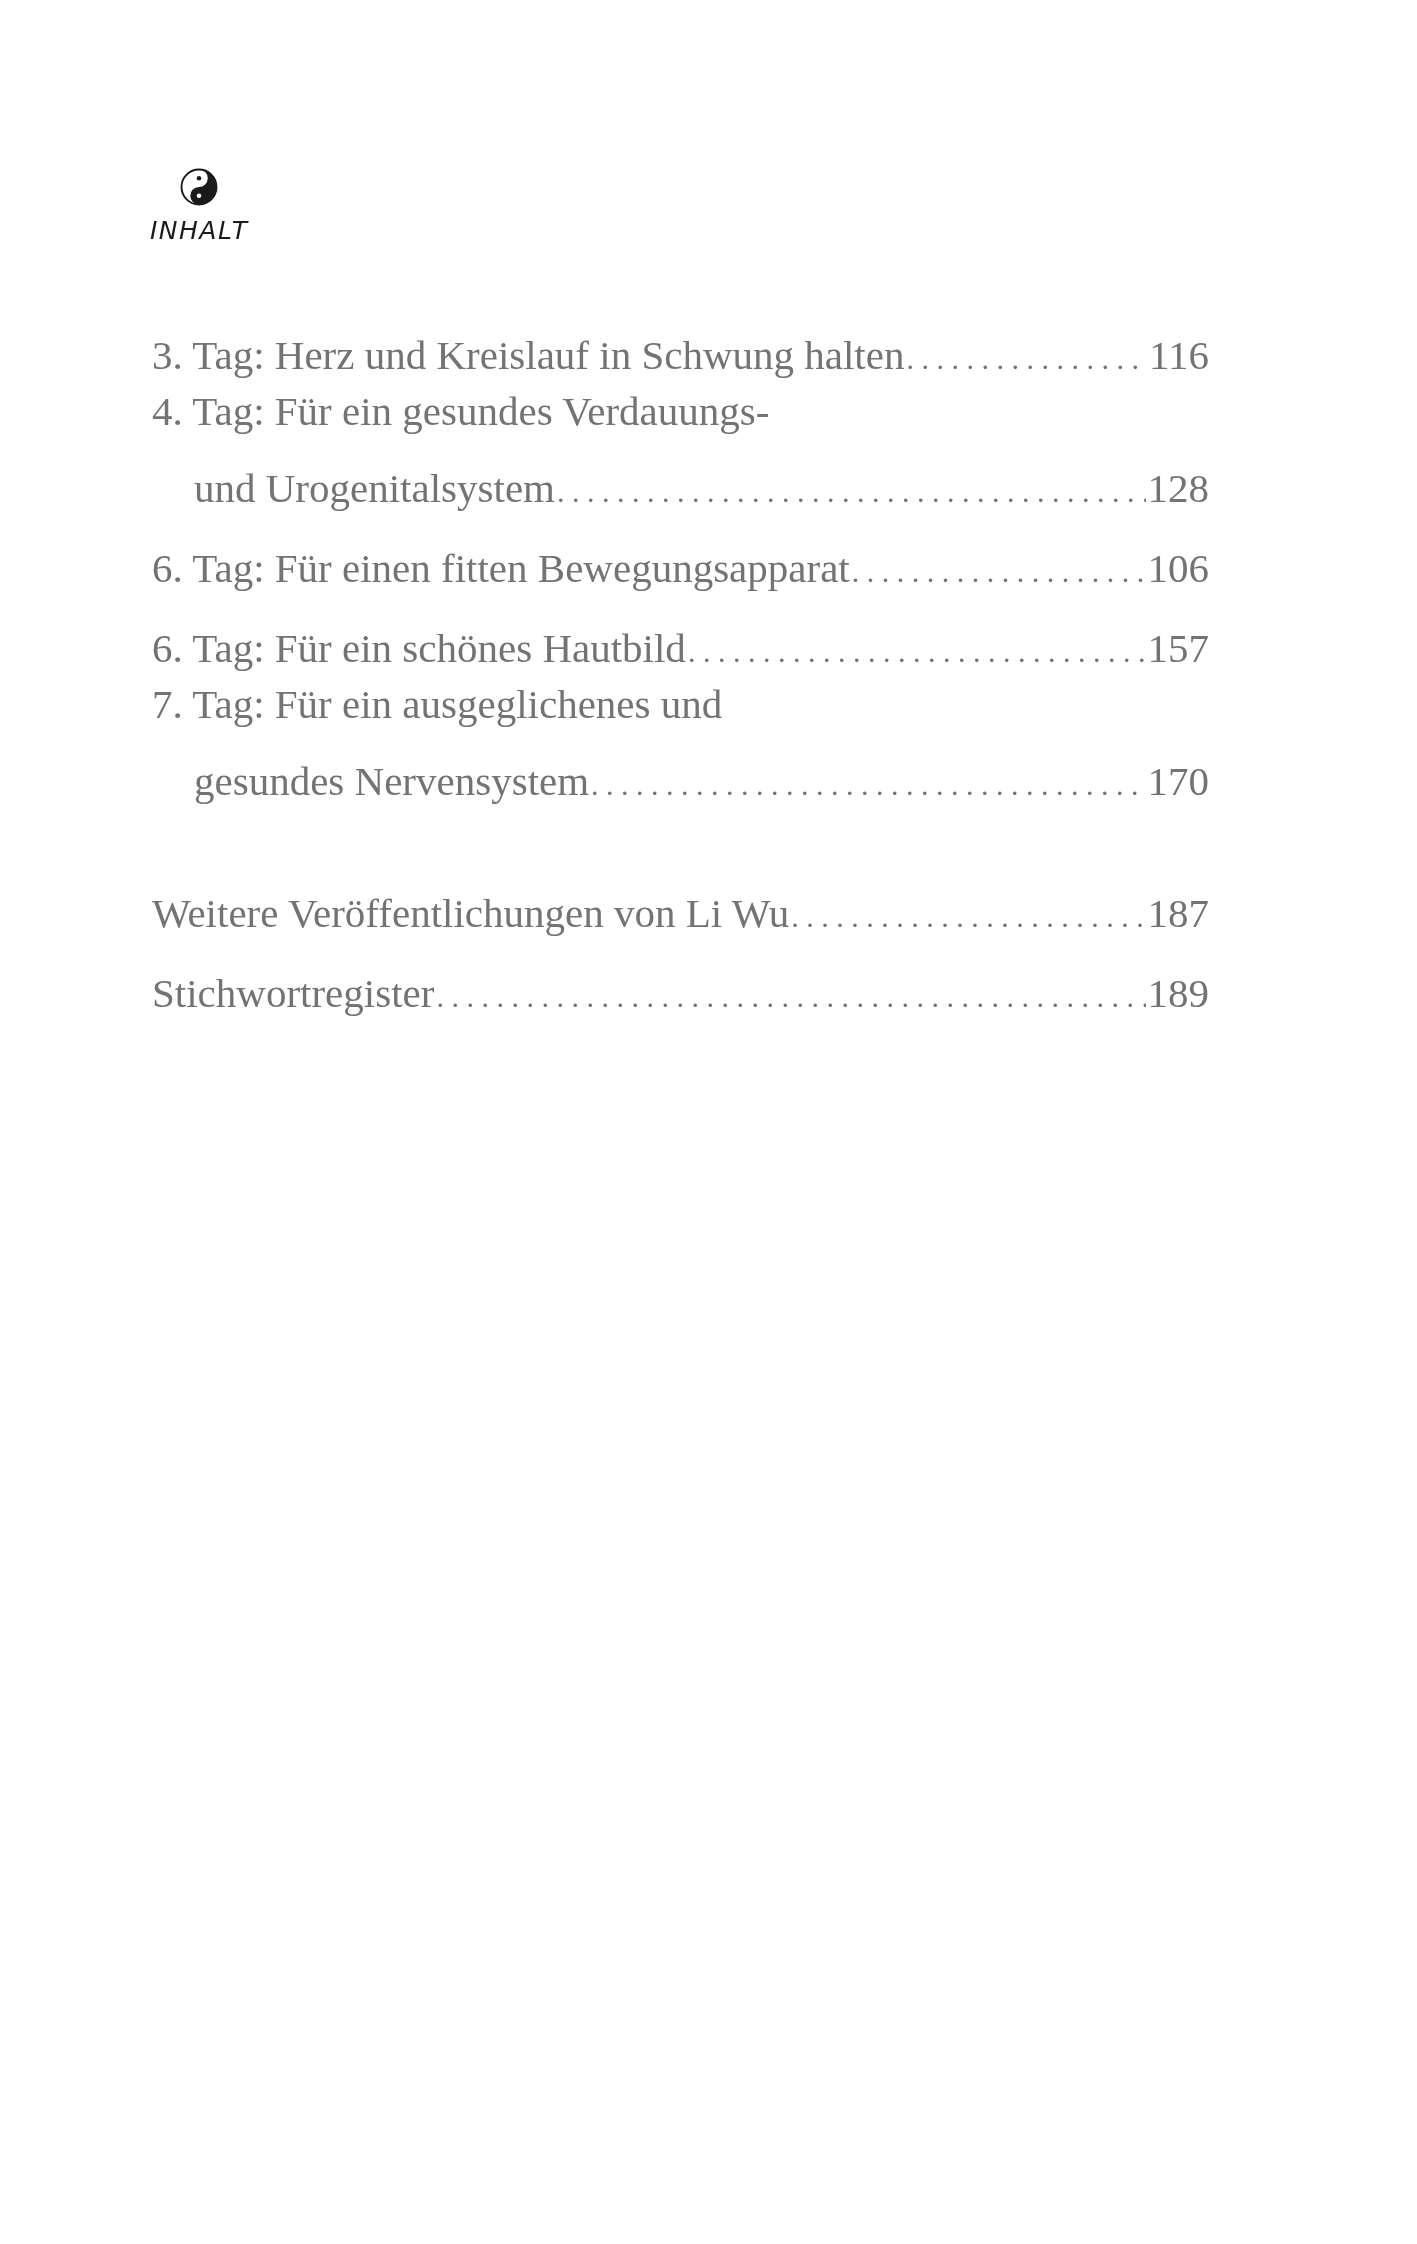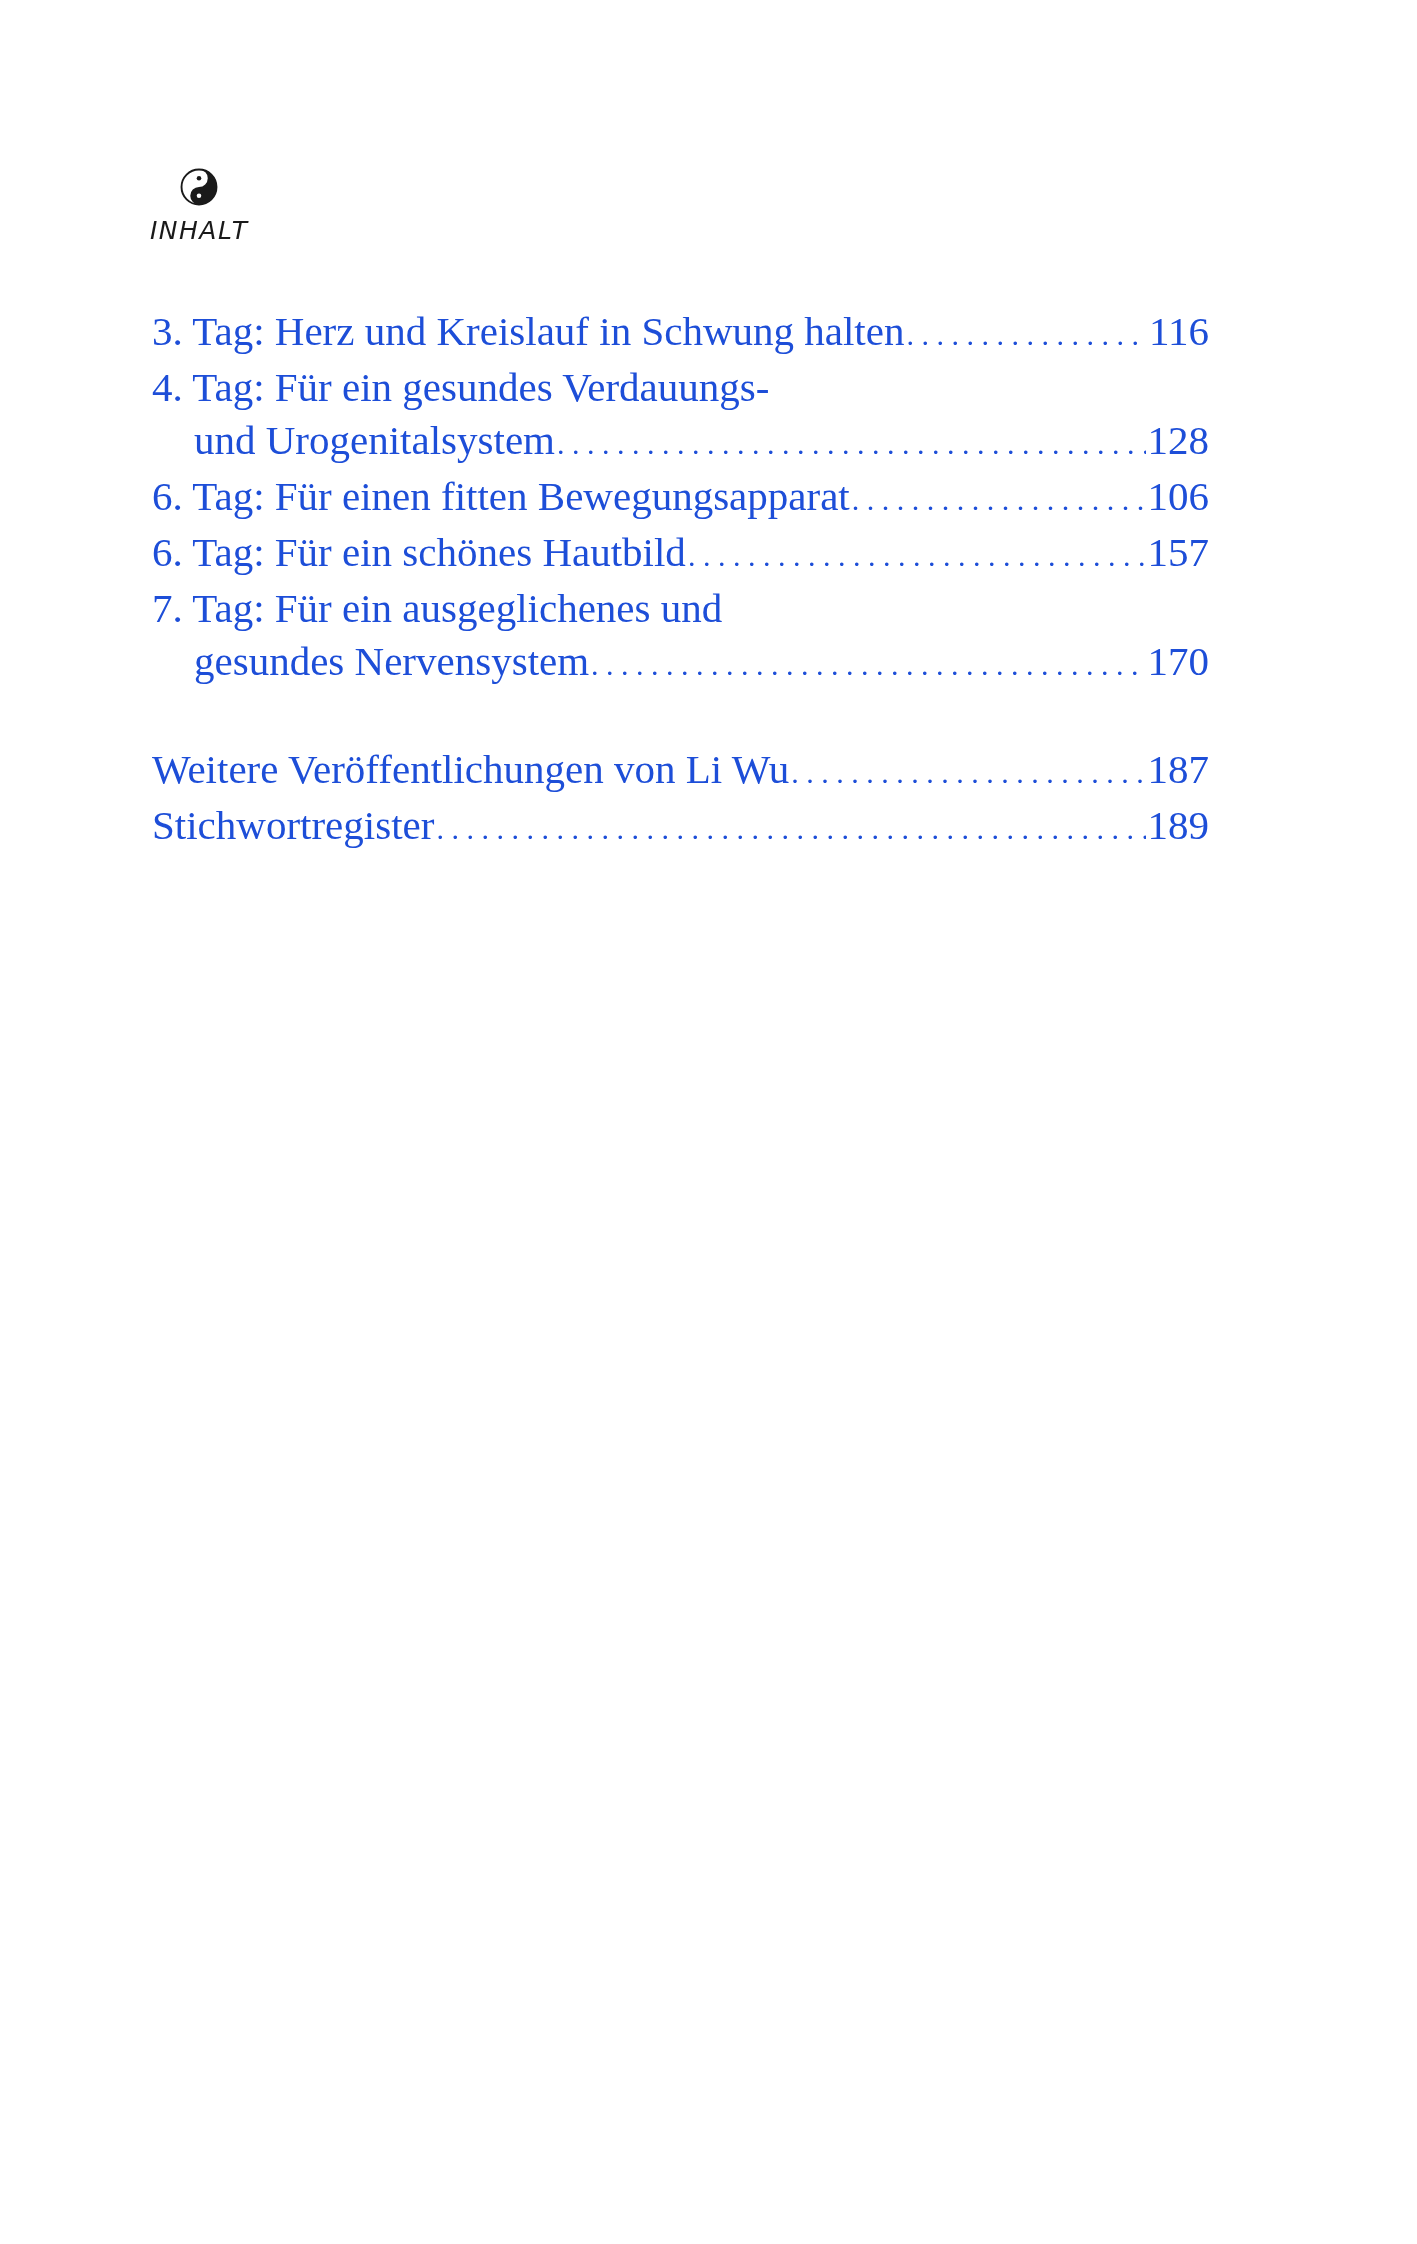--- a/index.html
+++ b/index.html
@@ -12,35 +12,35 @@
       display: flex; align-items: center; gap: 10px; flex-direction: column;
     }
     .yinyang { width: 38px; height: 38px; display: block; }
     .header-title {
       font-family: "DejaVu Sans", sans-serif; font-style: italic;
       font-size: 25px; letter-spacing: 1.5px; color: #1a1a1a;
     }
     .toc {
       position: absolute; left: 152px; top: 305px; width: 1057px;
       font-family: "Liberation Serif", "DejaVu Serif", serif;
-      font-size: 41px; line-height: 53px; color: #1d4ed8;
+      font-size: 41px; line-height: 53px; color: #737373;
     }
     .entry { display: flex; align-items: baseline; }
     .line { display: block; white-space: nowrap; }
     .indent { padding-left: 42px; justify-content: flex-end; }
     .text { white-space: nowrap; }
     .dots {
       flex: 1 1 auto; overflow: hidden; white-space: nowrap;
       margin: 0 2px; letter-spacing: 3px; font-size: 30px;
     }
     .dots::after {
       content: ". . . . . . . . . . . . . . . . . . . . . . . . . . . . . . . . . . . . . . . . . . . . . . . . . . . . . . . . . . . . . . . . . . . . . . . . . . . . . . . . . . . . . . . . . . . . . . . . . . . . . . . . . . . . . . . . . . . . . . . . . . . . . . . . . . . . . . . . .";
       letter-spacing: 0;
     }
-    .page { white-space: nowrap; text-align: right; }
+    .page { white-space: nowrap; text-align: right; margin-top: 24px; }
     .gap { height: 52px; }
   </style>
 </head>
 <body>
 
 <div class="header">
   <svg class="yinyang" viewBox="0 0 100 100">
     <circle cx="50" cy="50" r="46" fill="#ffffff" stroke="#1a1a1a" stroke-width="5"></circle>
     <path d="M50 4 A46 46 0 0 1 50 96 A23 23 0 0 1 50 50 A23 23 0 0 0 50 4 Z" fill="#1a1a1a"></path>
     <circle cx="50" cy="27" r="6" fill="#1a1a1a"></circle>

